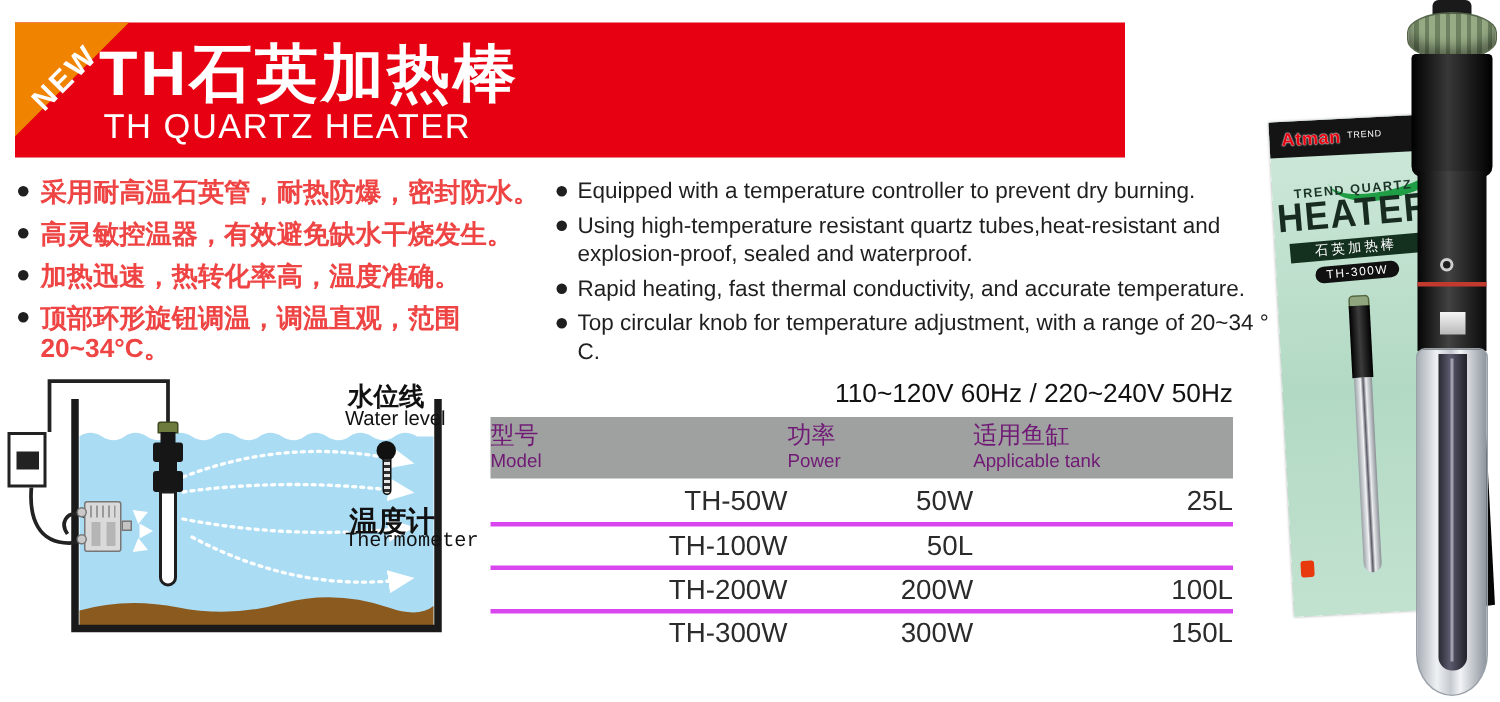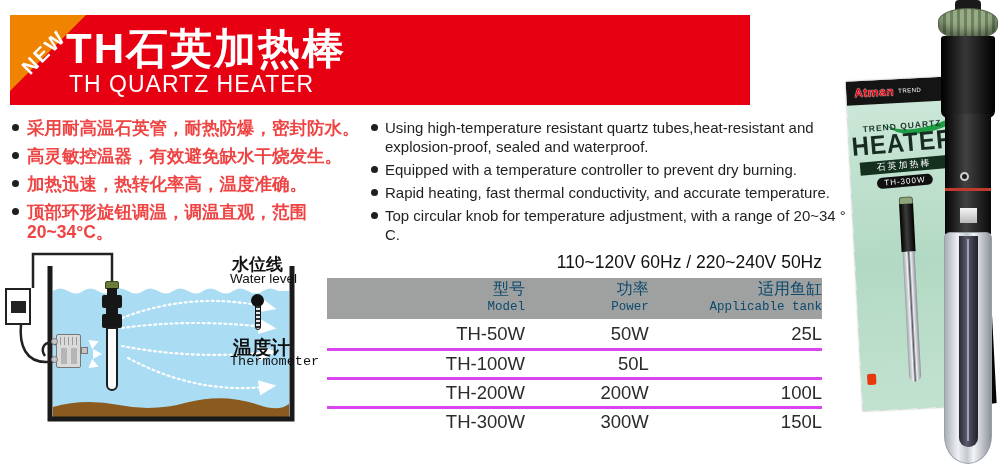--- a/index.html
+++ b/index.html
@@ -50,21 +50,21 @@
   .lbl { position:absolute; color:#111; z-index:1; white-space:nowrap; }
   .lbl-cn { font-weight:bold; }
   .water-level-cn { left:232px; top:253px; font-size:17px; }
   .water-level-en { left:230px; top:271px; font-size:13.5px; }
   .thermo-cn { left:233px; top:335px; font-size:19px; }
   .thermo-en { left:230px; top:354px; font-size:13.5px;font-family:Liberation Mono, monospace; }
 
   
   .voltage { position:absolute; left:327px; top:252px; width:495px; text-align:right; font-size:17.5px; color:#111; z-index:1; }
   .spec-table { position:absolute; left:327px; top:278px; width:495px; z-index:1; }
-  .thead { display:grid; grid-template-columns:40% 25% 35%; background:#9fa0a0; color:#0c4a6e; text-align:right; padding:3px 0 5px;font-family:Liberation Mono, monospace; }
+  .thead { display:grid; grid-template-columns:40% 25% 35%; background:#9fa0a0; color:#701a75; text-align:left; padding:3px 0 5px; }
   .th-cn { font-size:16px; line-height:19px; }
   .th-en { font-size:12.5px; line-height:14px; }
   .trow { display:grid; grid-template-columns:40% 25% 35%; text-align:right; font-size:18.5px; color:#2b2b2b; height:29px; align-items:center; }
   .trow + .trow { border-top:3px solid #d946ef; }
 
   
   .product { position:absolute; left:848px; top:0; width:152px; height:468px; z-index:2; }
   .box { position:absolute; left:6px; top:70px; width:136px; height:340px; transform:rotate(-3deg); }
   .box-front { position:absolute; left:0; top:8px; width:108px; height:330px;
     background:linear-gradient(180deg,#cfe9da 0%,#b2d9c4 55%,#c2e2d0 100%); box-shadow:0 0 2px rgba(0,0,0,.35); overflow:hidden; }
@@ -141,25 +141,25 @@
       <span>加热迅速，热转化率高，温度准确。</span>
     </li>
   <li>
       <span class="dot"></span>
       <span>顶部环形旋钮调温，调温直观，范围20~34°C。</span>
     </li>
 </ul>
 <ul class="en-list">
   <li>
       <span class="dot"></span>
+      <span>Equipped with a temperature controller to prevent dry burning.</span>
+    </li>
+  <li>
+      <span class="dot"></span>
       <span>Using high-temperature resistant quartz tubes,heat-resistant and explosion-proof, sealed and waterproof.</span>
-    </li>
-  <li>
-      <span class="dot"></span>
-      <span>Equipped with a temperature controller to prevent dry burning.</span>
     </li>
   <li>
       <span class="dot"></span>
       <span>Rapid heating, fast thermal conductivity, and accurate temperature.</span>
     </li>
   <li>
       <span class="dot"></span>
       <span>Top circular knob for temperature adjustment, with a range of 20~34 ° C.</span>
     </li>
 </ul>

